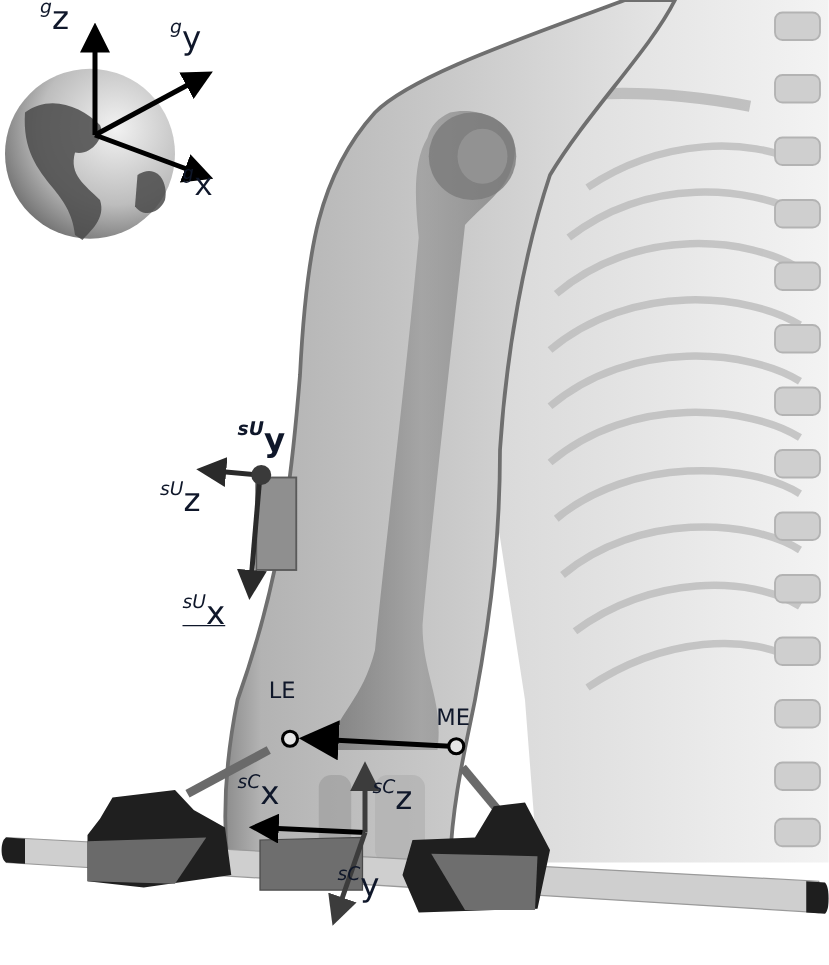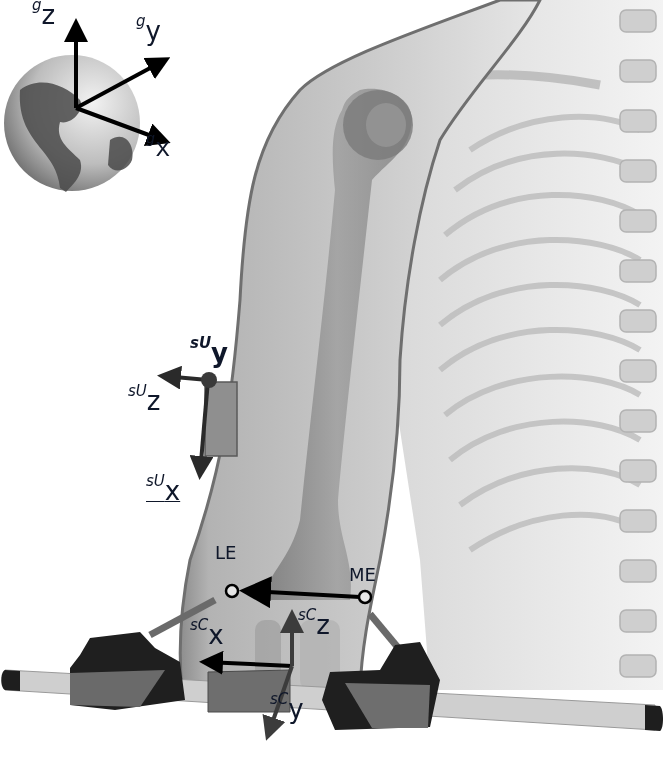--- a/index.html
+++ b/index.html
@@ -165,18 +165,18 @@
 <div class="lbl" style="left:146px; top:478px;text-decoration:underline;">
   <span class="sup">sU</span><span class="main">x</span>
 </div>
 
 <div class="lbl plain" style="left:215px; top:544px;">LE</div>
 <div class="lbl plain" style="left:349px; top:566px;">ME</div>
 
 <div class="lbl" style="left:190px; top:622px;">
   <span class="sup">sC</span><span class="main">x</span>
 </div>
-<div class="lbl" style="left:298px; top:612px;">
+<div class="lbl" style="left:298px; top:626px;">
   <span class="sup">sC</span><span class="main">z</span>
 </div>
 <div class="lbl" style="left:270px; top:696px;">
   <span class="sup">sC</span><span class="main">y</span>
 </div>
 
 </body></html>

